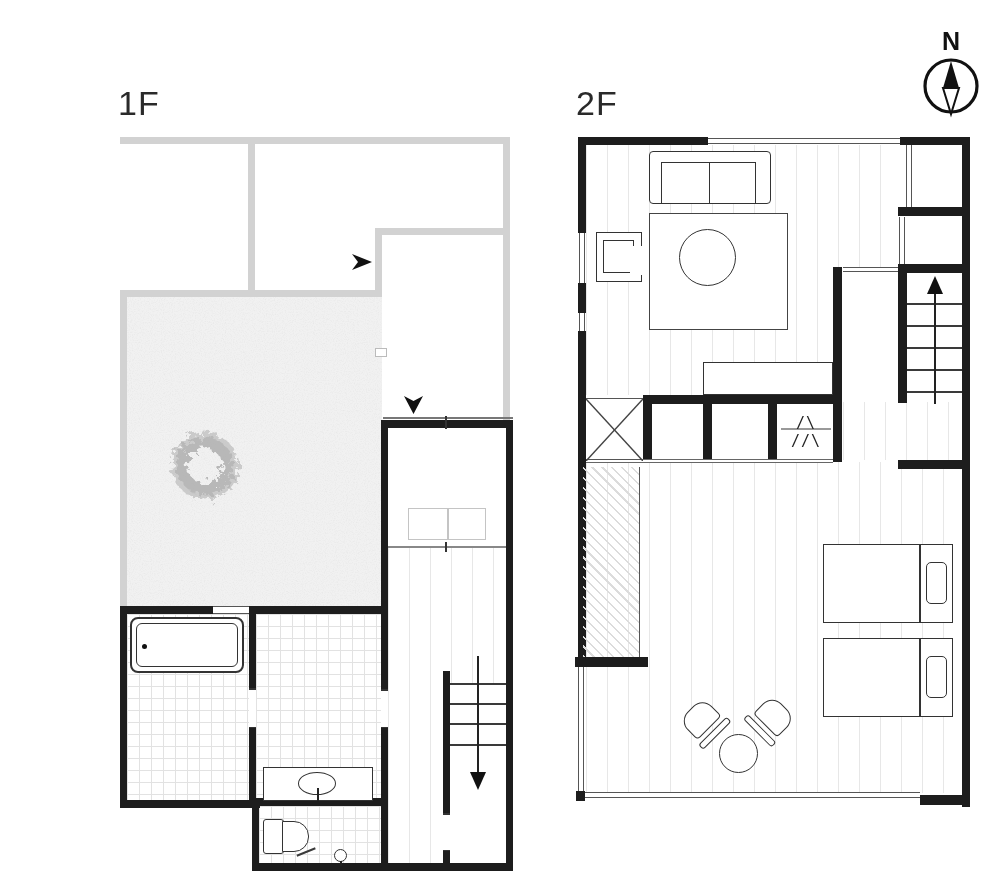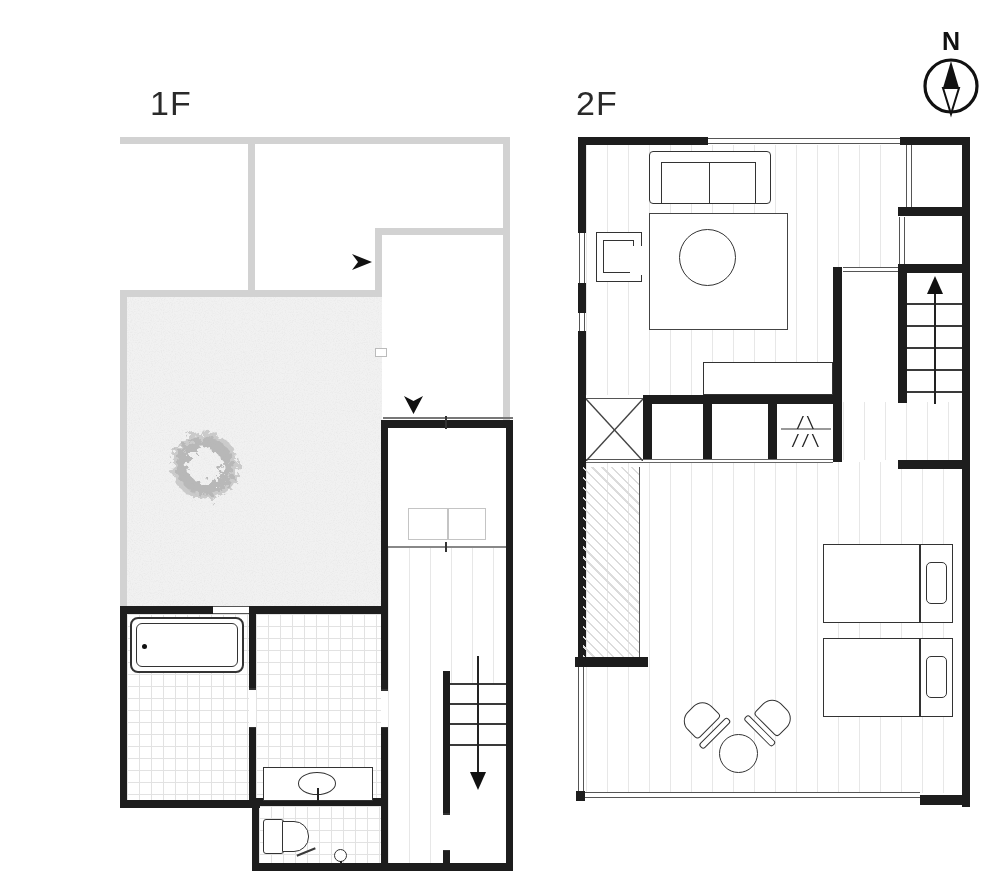--- a/index.html
+++ b/index.html
@@ -35,21 +35,21 @@
   .hanger{position:absolute;font-family:"DejaVu Sans Mono", monospace;font-size:15px;color:#222;
           text-align:center;letter-spacing:1px;}
   .white{position:absolute;background:#fff;}
 </style>
 </head>
 <body>
 
 <div id="plan">
 
   <div>
-    <div class="floor-label" style="left:118px;top:84px;margin-left:32px;">1F</div>
+    <div class="floor-label" style="left:118px;top:84px;">1F</div>
 
     <div class="wG" style="left:120px;top:137px;width:390px;height:7px;"></div>
     <div class="wG" style="left:248px;top:137px;width:7px;height:158px;"></div>
     <div class="wG" style="left:375px;top:228px;width:135px;height:7px;"></div>
     <div class="wG" style="left:375px;top:228px;width:7px;height:67px;"></div>
     <div class="wG" style="left:503px;top:137px;width:7px;height:286px;"></div>
     <div class="wG" style="left:120px;top:290px;width:262px;height:7px;"></div>
     <div class="wG" style="left:120px;top:290px;width:7px;height:318px;"></div>
 
     <div class="abs" style="left:127px;top:297px;width:255px;height:311px;">

